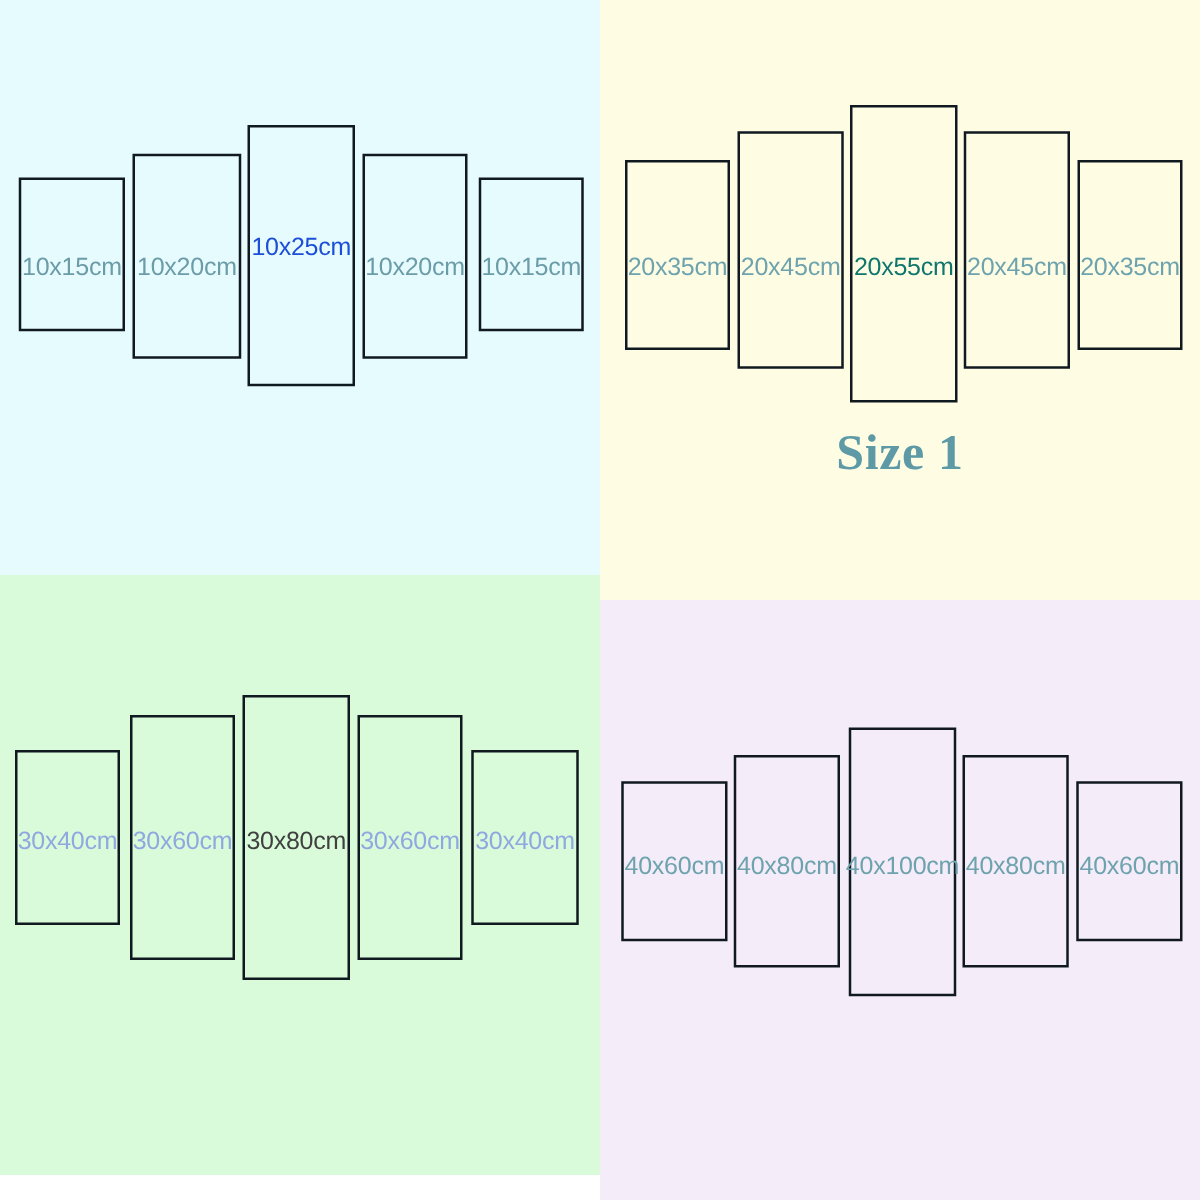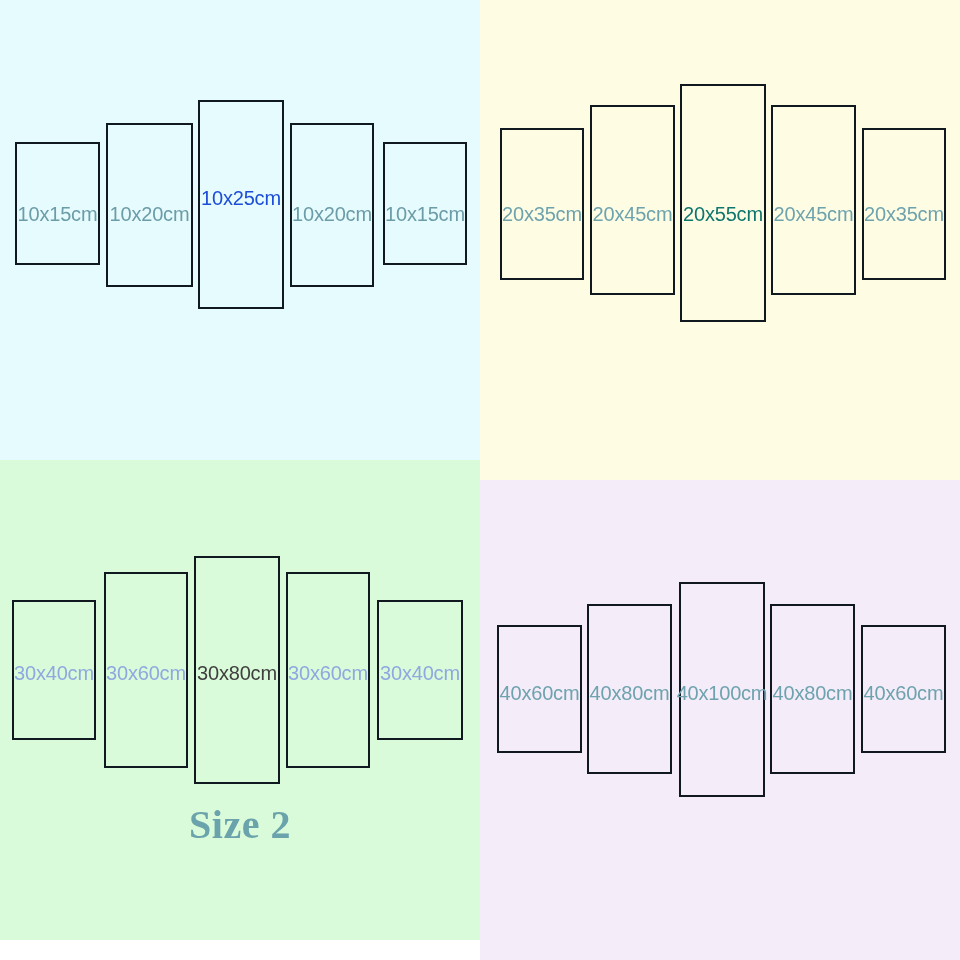--- a/index.html
+++ b/index.html
@@ -94,36 +94,36 @@
         <div class="frame-label" style="left: 62px; top: 204px; color: rgb(110, 163, 174);">20x35cm</div>
         <div class="frame" style="left: 110px; top: 105px; width: 85px; height: 190px; border-color: rgb(16, 24, 32);"></div>
         <div class="frame-label" style="left: 152.5px; top: 204px; color: rgb(110, 163, 174);">20x45cm</div>
         <div class="frame" style="left: 200px; top: 84px; width: 86px; height: 238px; border-color: rgb(16, 24, 32);"></div>
         <div class="frame-label" style="left: 243px; top: 204px; color: #0f766e;">20x55cm</div>
         <div class="frame" style="left: 291px; top: 105px; width: 85px; height: 190px; border-color: rgb(16, 24, 32);"></div>
         <div class="frame-label" style="left: 333.5px; top: 204px; color: rgb(110, 163, 174);">20x45cm</div>
         <div class="frame" style="left: 382px; top: 128px; width: 84px; height: 152px; border-color: rgb(16, 24, 32);"></div>
         <div class="frame-label" style="left: 424px; top: 204px; color: rgb(110, 163, 174);">20x35cm</div>
       </div>
+    <div class="panel-title" style="top: 342px; color: rgb(93, 154, 166);">Size 1</div>
   </div>
 
   <div class="quadrant q-bl" style="background: rgb(217, 251, 217);">
     <div class="panel-stage">
         <div class="frame" style="left: 12px; top: 140px; width: 84px; height: 140px; border-color: rgb(16, 24, 32);"></div>
         <div class="frame-label" style="left: 54px; top: 203px; color: rgb(143, 168, 224);">30x40cm</div>
         <div class="frame" style="left: 104px; top: 112px; width: 84px; height: 196px; border-color: rgb(16, 24, 32);"></div>
         <div class="frame-label" style="left: 146px; top: 203px; color: rgb(143, 168, 224);">30x60cm</div>
         <div class="frame" style="left: 194px; top: 96px; width: 86px; height: 228px; border-color: rgb(16, 24, 32);"></div>
         <div class="frame-label" style="left: 237px; top: 203px; color: #404040;">30x80cm</div>
         <div class="frame" style="left: 286px; top: 112px; width: 84px; height: 196px; border-color: rgb(16, 24, 32);"></div>
         <div class="frame-label" style="left: 328px; top: 203px; color: rgb(143, 168, 224);">30x60cm</div>
         <div class="frame" style="left: 377px; top: 140px; width: 86px; height: 140px; border-color: rgb(16, 24, 32);"></div>
         <div class="frame-label" style="left: 420px; top: 203px; color: rgb(143, 168, 224);">30x40cm</div>
       </div>
-    <div class="panel-title" style="top: 345px; color: rgb(107, 163, 173);">Size 2</div>
   </div>
 
   <div class="quadrant q-br" style="background: rgb(244, 236, 249);">
     <div class="panel-stage">
         <div class="frame" style="left: 17px; top: 145px; width: 85px; height: 128px; border-color: rgb(16, 24, 32);"></div>
         <div class="frame-label" style="left: 59.5px; top: 203px; color: rgb(110, 163, 174);">40x60cm</div>
         <div class="frame" style="left: 107px; top: 124px; width: 85px; height: 170px; border-color: rgb(16, 24, 32);"></div>
         <div class="frame-label" style="left: 149.5px; top: 203px; color: rgb(110, 163, 174);">40x80cm</div>
         <div class="frame" style="left: 199px; top: 102px; width: 86px; height: 215px; border-color: rgb(16, 24, 32);"></div>
         <div class="frame-label" style="left: 242px; top: 203px; color: rgb(110, 163, 174); text-align: center;">40x100cm</div>

